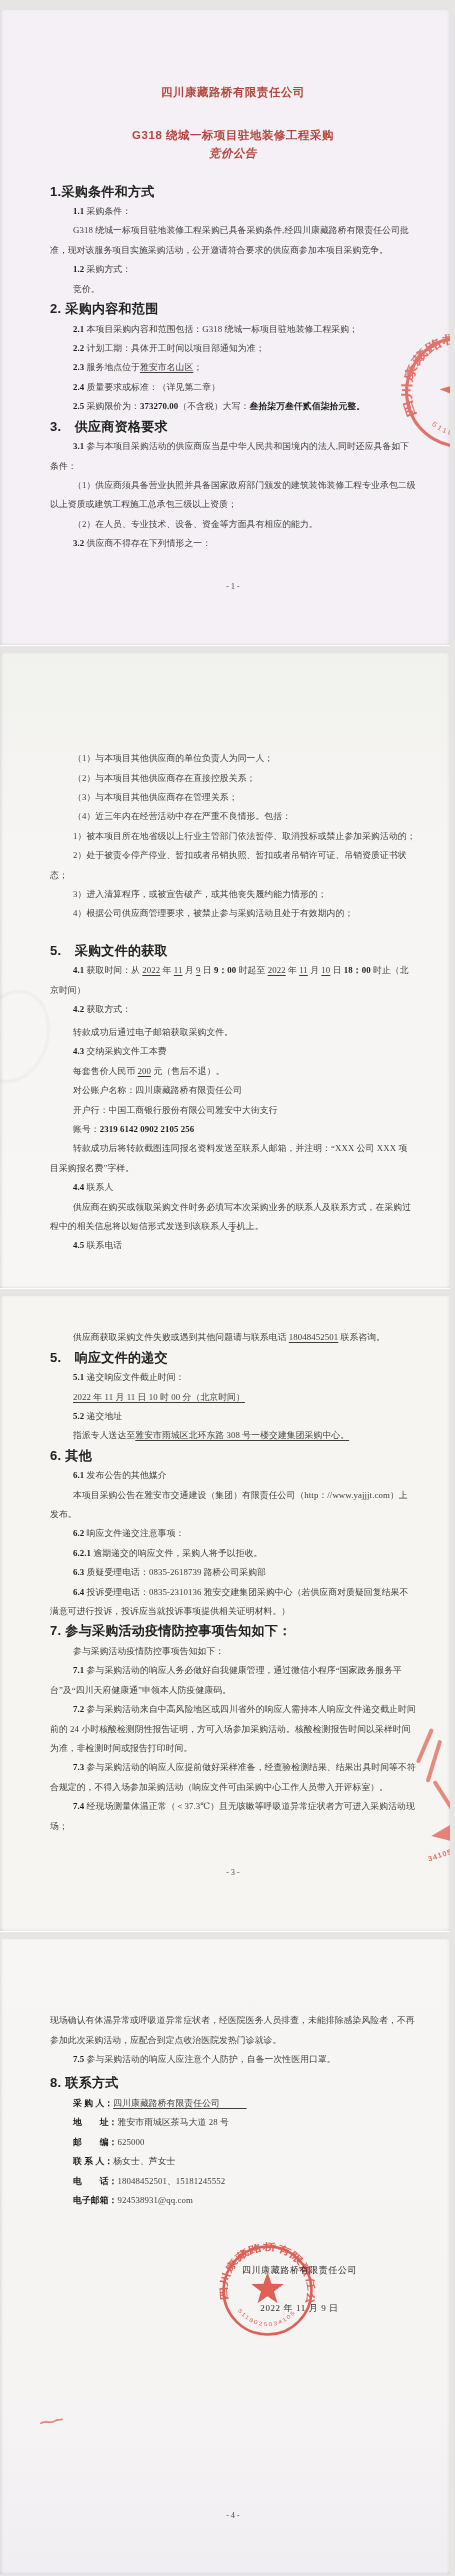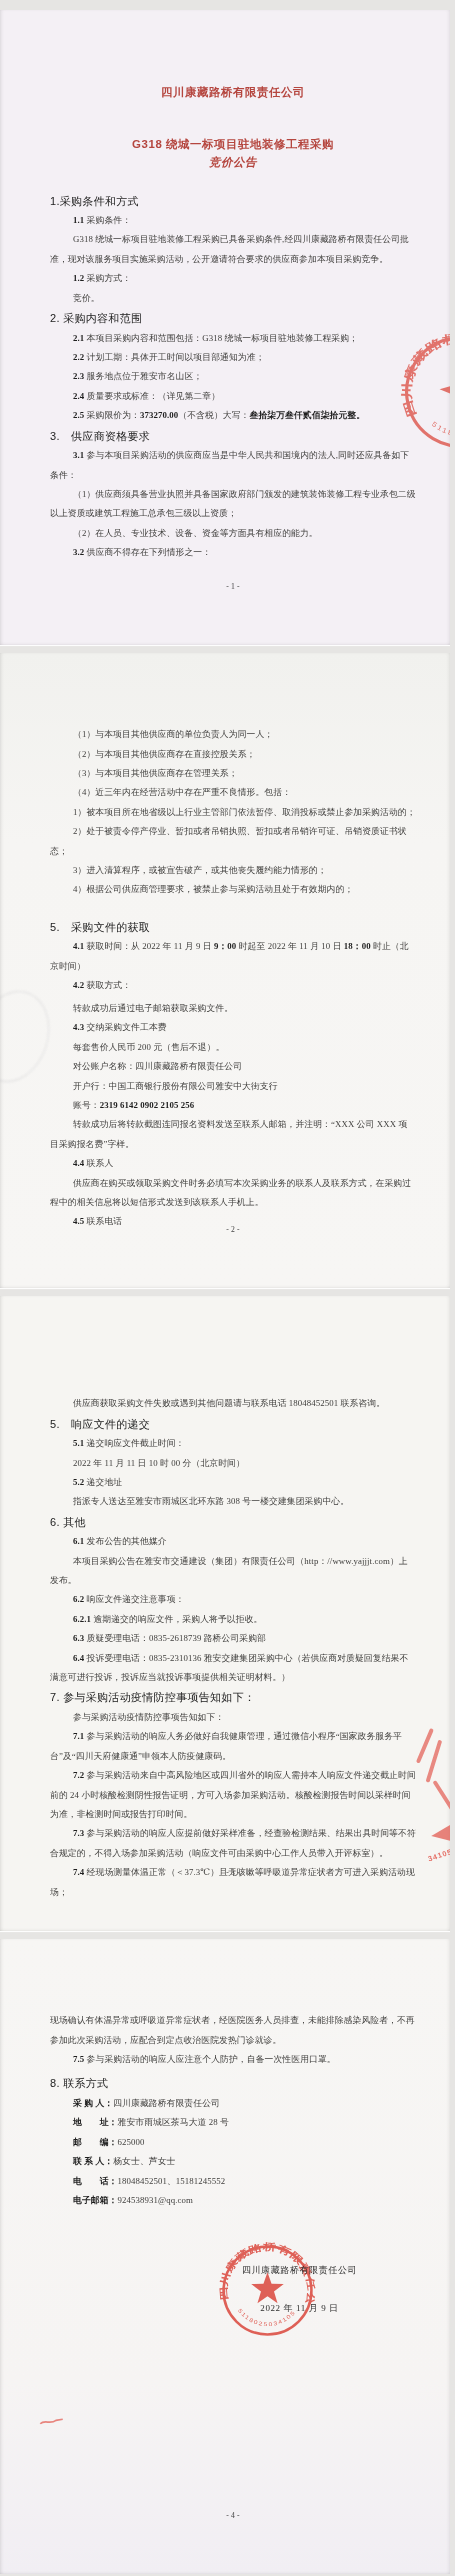--- a/index.html
+++ b/index.html
@@ -29,29 +29,29 @@
   .blk{font-size:8.8px;line-height:19.4px;letter-spacing:0.1px}
   .blk.p.ind{text-indent:23px}
   .blk.title{
     text-align:center;text-indent:0;
     font-family:"Liberation Sans","DejaVu Sans",sans-serif;
     font-weight:bold;font-size:11.4px;line-height:18px;
     color:#b5463f;letter-spacing:0.6px;
   }
   .blk.h1{
     font-family:"Liberation Sans","DejaVu Sans",sans-serif;
-    font-weight:normal;font-size:11px;line-height:20.5px;
+    font-weight:bold;font-size:13px;line-height:20.5px;
     color:#222;letter-spacing:0.3px;
   }
   .blk.pnum{
     position:absolute;top:571px;left:50px;right:34px;
     text-align:center;font-size:7.7px;line-height:11.4px;color:#444;
   }
   .b{font-weight:bold;color:#1e1e1e}
-  .u{text-underline-offset:2.3px}
+  .u{text-decoration:underline;text-underline-offset:2.3px}
   
   .seal-svg{display:block}
   .seal-ring{fill:none;stroke:#dd544a;stroke-width:4.5}
   .seal-star{fill:#dd544a}
   .seal-text{fill:#dd544a;font-family:"Liberation Serif",serif;font-weight:bold;font-size:16.5px}
   .seal-num{fill:#dd544a;font-family:"Liberation Sans",sans-serif;font-size:9.5px;letter-spacing:2px}
   .seal-p1{position:absolute;top:322px;right:-71px;width:120px;height:120px;transform:rotate(-14deg);opacity:.8}
   .seal-p4{position:absolute;top:303px;left:219px;width:97px;height:97px;opacity:.92}
   .bleed-stamp{
     position:absolute;left:-21.6px;top:337px;width:68px;height:91px;
@@ -70,21 +70,21 @@
   }
   .sig-name{top:325px}
   .sig-date{top:363px;font-weight:normal}
 </style>
 </head>
 <body>
 
 <div class="page pg1">
   <div class="content">
       <div class="blk title" style="margin-top: 73px;"><span>四川康藏路桥有限责任公司</span></div>
-      <div class="blk title" style="margin-top: 34px;"><span>G318 绕城一标项目驻地装修工程采购</span></div>
+      <div class="blk title" style="margin-top: 25px;"><span>G318 绕城一标项目驻地装修工程采购</span></div>
       <div class="blk title" style=" font-style: italic;"><span>竞价公告</span></div>
       <div class="blk h1" style="margin-top: 19.4px;"><span>1.采购条件和方式</span></div>
       <div class="blk p ind"><span class="b">1.1 </span><span>采购条件：</span></div>
       <div class="blk p ind"><span>G318 绕城一标项目驻地装修工程采购已具备采购条件,经四川康藏路桥有限责任公司批准，现对该服务项目实施采购活动，公开邀请符合要求的供应商参加本项目采购竞争。</span></div>
       <div class="blk p ind"><span class="b">1.2 </span><span>采购方式：</span></div>
       <div class="blk p ind"><span>竞价。</span></div>
       <div class="blk h1"><span>2. 采购内容和范围</span></div>
       <div class="blk p ind"><span class="b">2.1 </span><span>本项目采购内容和范围包括：G318 绕城一标项目驻地装修工程采购；</span></div>
       <div class="blk p ind"><span class="b">2.2 </span><span>计划工期：具体开工时间以项目部通知为准；</span></div>
       <div class="blk p ind"><span class="b">2.3 </span><span>服务地点位于</span><span class="u">雅安市名山区</span><span>；</span></div>
@@ -106,21 +106,21 @@
       <circle class="seal-ring" cx="85" cy="85" r="77"></circle>
       <polygon class="seal-star" points="85,53 92.1,73.3 113.5,73.7 96.4,86.7 102.6,107.3 85,95 67.4,107.3 73.6,86.7 56.5,73.7 77.9,73.3"></polygon>
       <text class="seal-text"><textPath href="#arcT1" textLength="288" lengthAdjust="spacingAndGlyphs">四川康藏路桥有限责任公司</textPath></text>
       <text class="seal-num"><textPath href="#arcB1" textLength="118" lengthAdjust="spacingAndGlyphs">5118025034105</textPath></text>
     </svg>
   </div>
 </div>
 
 <div class="page pg2">
   <div class="content">
-      <div class="blk p ind" style="margin-top: 72px;"><span>（1）与本项目其他供应商的单位负责人为同一人；</span></div>
+      <div class="blk p ind" style="margin-top: 96px;"><span>（1）与本项目其他供应商的单位负责人为同一人；</span></div>
       <div class="blk p ind"><span>（2）与本项目其他供应商存在直接控股关系；</span></div>
       <div class="blk p ind"><span>（3）与本项目其他供应商存在管理关系；</span></div>
       <div class="blk p ind"><span>（4）近三年内在经营活动中存在严重不良情形。包括：</span></div>
       <div class="blk p ind"><span>1）被本项目所在地省级以上行业主管部门依法暂停、取消投标或禁止参加采购活动的；</span></div>
       <div class="blk p ind"><span>2）处于被责令停产停业、暂扣或者吊销执照、暂扣或者吊销许可证、吊销资质证书状态；</span></div>
       <div class="blk p ind"><span>3）进入清算程序，或被宣告破产，或其他丧失履约能力情形的；</span></div>
       <div class="blk p ind"><span>4）根据公司供应商管理要求，被禁止参与采购活动且处于有效期内的；</span></div>
       <div class="blk h1" style="margin-top: 17px;"><span>5.　采购文件的获取</span></div>
       <div class="blk p ind"><span class="b">4.1 </span><span>获取时间：从 </span><span class="u">2022</span><span> 年 </span><span class="u">11</span><span> 月 </span><span class="u">9</span><span> 日 </span><span class="b">9：00</span><span> 时起至 </span><span class="u">2022</span><span> 年 </span><span class="u">11</span><span> 月 </span><span class="u">10</span><span> 日 </span><span class="b">18：00</span><span> 时止（北京时间）</span></div>
       <div class="blk p ind"><span class="b">4.2 </span><span>获取方式：</span></div>
@@ -134,21 +134,21 @@
       <div class="blk p ind"><span class="b">4.4 </span><span>联系人</span></div>
       <div class="blk p ind"><span>供应商在购买或领取采购文件时务必填写本次采购业务的联系人及联系方式，在采购过程中的相关信息将以短信形式发送到该联系人手机上。</span></div>
       <div class="blk p ind"><span class="b">4.5 </span><span>联系电话</span></div>
       <div class="blk pnum"><span>- 2 -</span></div>
     </div>
   <div class="bleed-stamp"></div>
 </div>
 
 <div class="page pg3">
   <div class="content">
-      <div class="blk p ind" style="margin-top: 98px;"><span>供应商获取采购文件失败或遇到其他问题请与联系电话 </span><span class="u">18048452501</span><span> 联系咨询。</span></div>
+      <div class="blk p ind" style="margin-top: 32px;"><span>供应商获取采购文件失败或遇到其他问题请与联系电话 </span><span class="u">18048452501</span><span> 联系咨询。</span></div>
       <div class="blk h1"><span>5.　响应文件的递交</span></div>
       <div class="blk p ind"><span class="b">5.1 </span><span>递交响应文件截止时间：</span></div>
       <div class="blk p ind"><span class="u">2022 年 11 月 11 日 10 时 00 分（北京时间）</span></div>
       <div class="blk p ind"><span class="b">5.2 </span><span>递交地址</span></div>
       <div class="blk p ind"><span>指派专人送达至</span><span class="u">雅安市雨城区北环东路 308 号一楼交建集团采购中心。</span></div>
       <div class="blk h1"><span>6. 其他</span></div>
       <div class="blk p ind"><span class="b">6.1 </span><span>发布公告的其他媒介</span></div>
       <div class="blk p ind"><span>本项目采购公告在雅安市交通建设（集团）有限责任公司（http：//www.yajjjt.com）上发布。</span></div>
       <div class="blk p ind"><span class="b">6.2 </span><span>响应文件递交注意事项：</span></div>
       <div class="blk p ind"><span class="b">6.2.1 </span><span>逾期递交的响应文件，采购人将予以拒收。</span></div>

